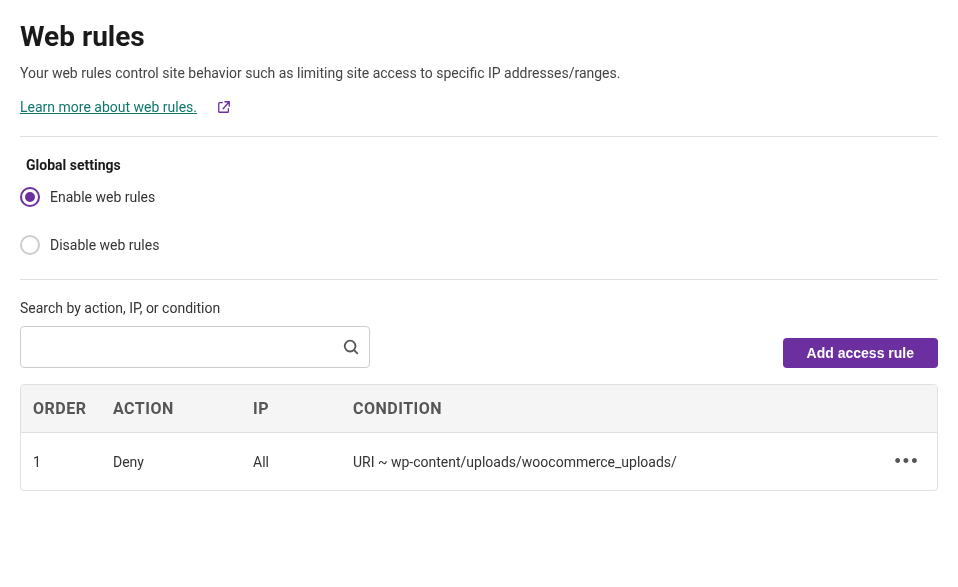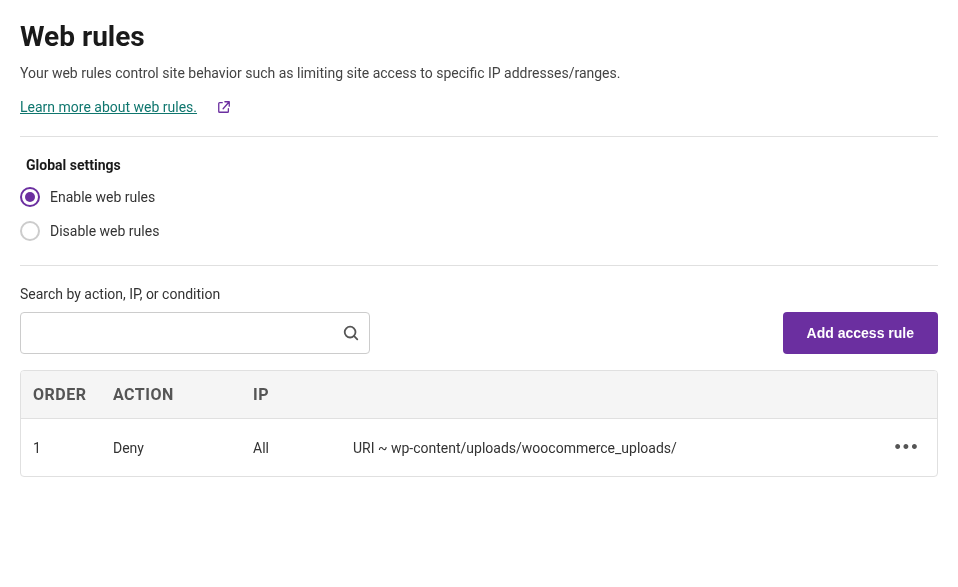--- a/index.html
+++ b/index.html
@@ -47,21 +47,21 @@
     .section-label {
       font-size: 14px;
       font-weight: 700;
       color: #1a1a1a;
       margin-bottom: 14px;
       margin-left: 6px;
     }
     .radio-group {
       display: flex;
       flex-direction: column;
-      gap: 14px;
+      gap: 28px;
       margin-bottom: 24px;
     }
     .radio-item {
       display: flex;
       align-items: center;
       gap: 10px;
       cursor: pointer;
     }
     .radio-circle {
       width: 20px;
@@ -120,21 +120,21 @@
       color: #555;
       display: flex;
       align-items: center;
     }
     .add-rule-btn {
       background: #6b2fa0;
       color: #fff;
       border: none;
       border-radius: 4px;
       padding: 0 24px;
-      height: 42px;
+      height: 30px;
       font-size: 14px;
       font-weight: 600;
       cursor: pointer;
       white-space: nowrap;
       margin-left: auto;
     }
     .table-container {
       border: 1px solid #e0e0e0;
       border-radius: 4px;
       overflow: hidden;
@@ -234,20 +234,21 @@
     </div>
     <button class="add-rule-btn">Add access rule</button>
   </div>
 </div>
 
 <div class="table-container">
   <div class="table-header">
     <div class="table-header-cell">ORDER</div>
     <div class="table-header-cell">ACTION</div>
     <div class="table-header-cell">IP</div>
+    <div class="table-header-cell">CONDITION</div>
     <div class="table-header-cell"></div>
   </div>
   <div id="table-body">
   <div class="table-row">
       <div class="table-cell">1</div>
       <div class="table-cell">Deny</div>
       <div class="table-cell">All</div>
       <div class="table-cell">URI ~ wp-content/uploads/woocommerce_uploads/</div>
       <div class="table-cell actions-cell">
         <button class="dots-btn">•••</button>

